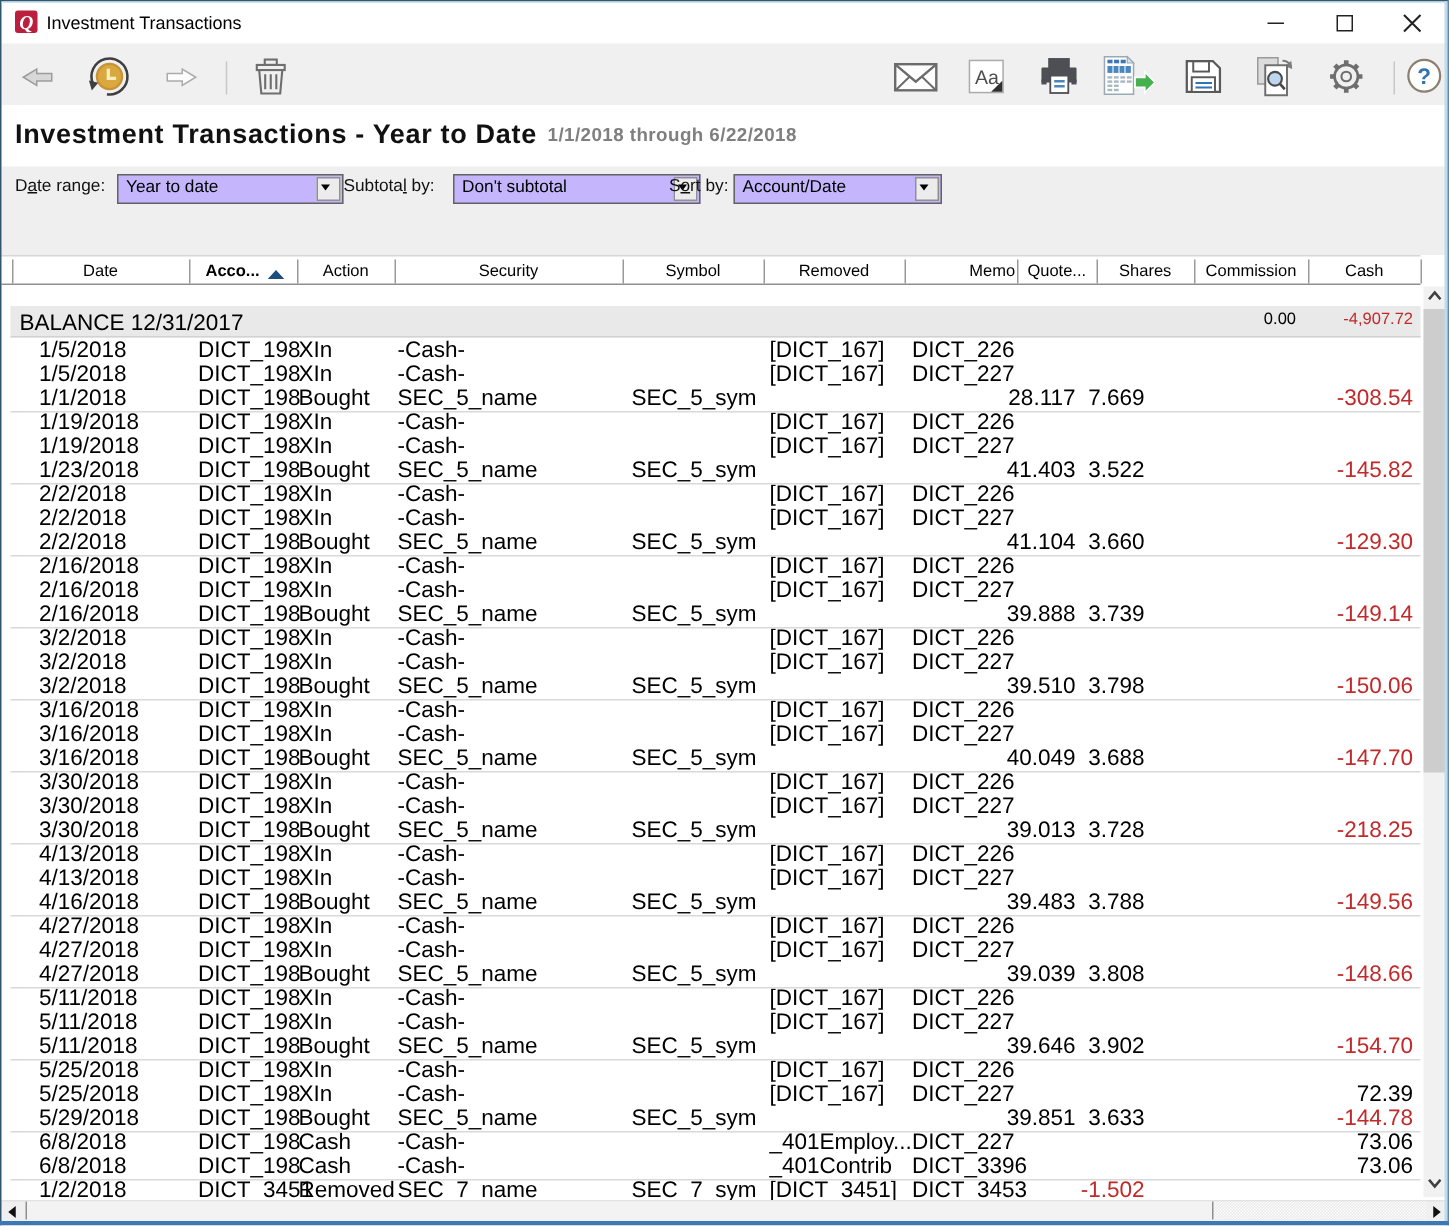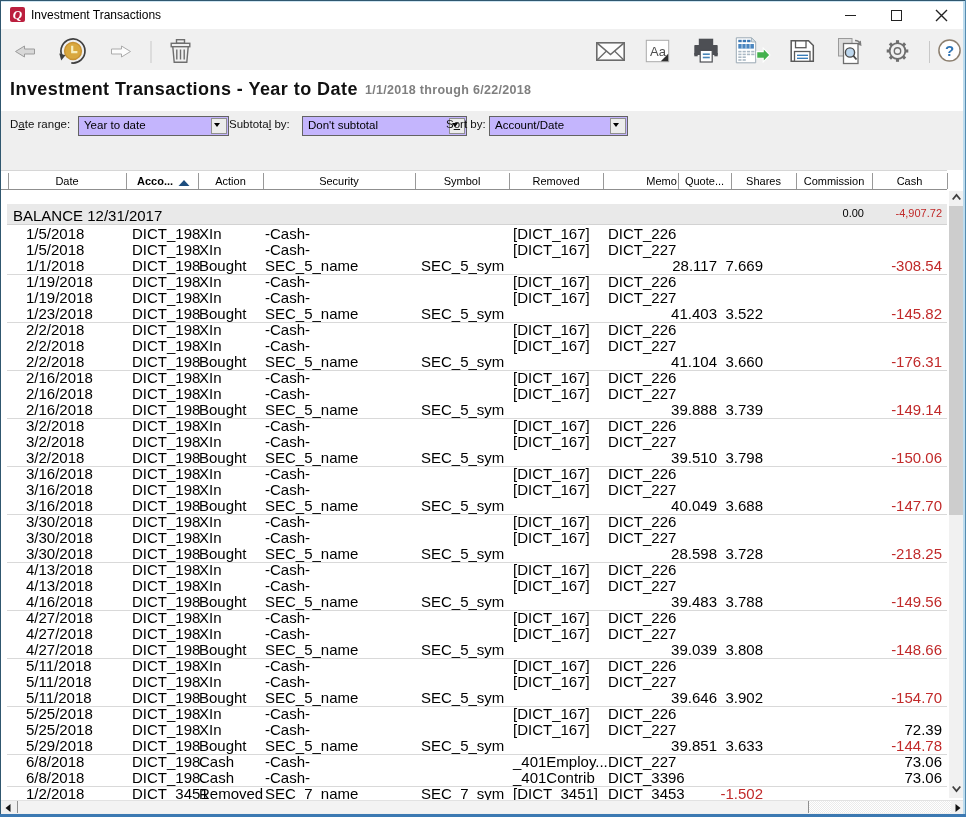--- a/index.html
+++ b/index.html
@@ -303,21 +303,21 @@
     <span class="cm">DICT_227</span>
   </div>
 <div class="row" style="top:354px">
     <span class="cd">2/2/2018</span>
     <span class="ca">DICT_198</span>
     <span class="cx">Bought</span>
     <span class="cs">SEC_5_name</span>
     <span class="cy">SEC_5_sym</span>
     <span class="cq">41.104</span>
     <span class="csh">3.660</span>
-    <span class="cca red">-176.31</span>
+    <span class="cca red">-129.30</span>
   </div>
 <div class="row" style="top:370px">
     <span class="cd">2/16/2018</span>
     <span class="ca">DICT_198</span>
     <span class="cx">XIn</span>
     <span class="cs">-Cash-</span>
     <span class="cc">[DICT_167]</span>
     <span class="cm">DICT_226</span>
   </div>
 <div class="row" style="top:386px">
@@ -405,21 +405,21 @@
     <span class="cs">-Cash-</span>
     <span class="cc">[DICT_167]</span>
     <span class="cm">DICT_227</span>
   </div>
 <div class="row" style="top:546px">
     <span class="cd">3/30/2018</span>
     <span class="ca">DICT_198</span>
     <span class="cx">Bought</span>
     <span class="cs">SEC_5_name</span>
     <span class="cy">SEC_5_sym</span>
-    <span class="cq">28.598</span>
+    <span class="cq">39.013</span>
     <span class="csh">3.728</span>
     <span class="cca red">-218.25</span>
   </div>
 <div class="row" style="top:562px">
     <span class="cd">4/13/2018</span>
     <span class="ca">DICT_198</span>
     <span class="cx">XIn</span>
     <span class="cs">-Cash-</span>
     <span class="cc">[DICT_167]</span>
     <span class="cm">DICT_226</span>

